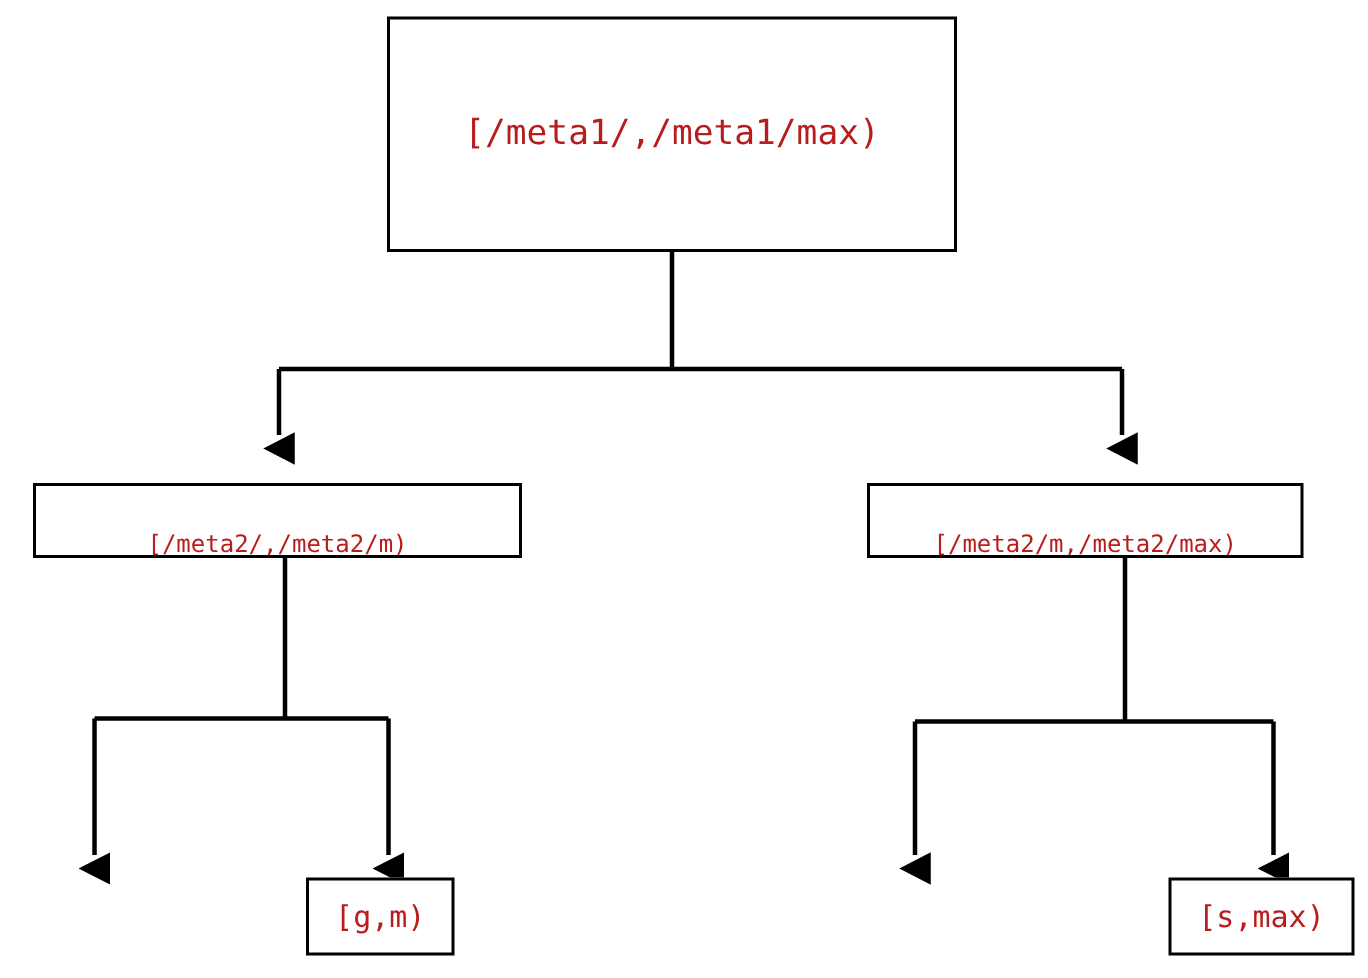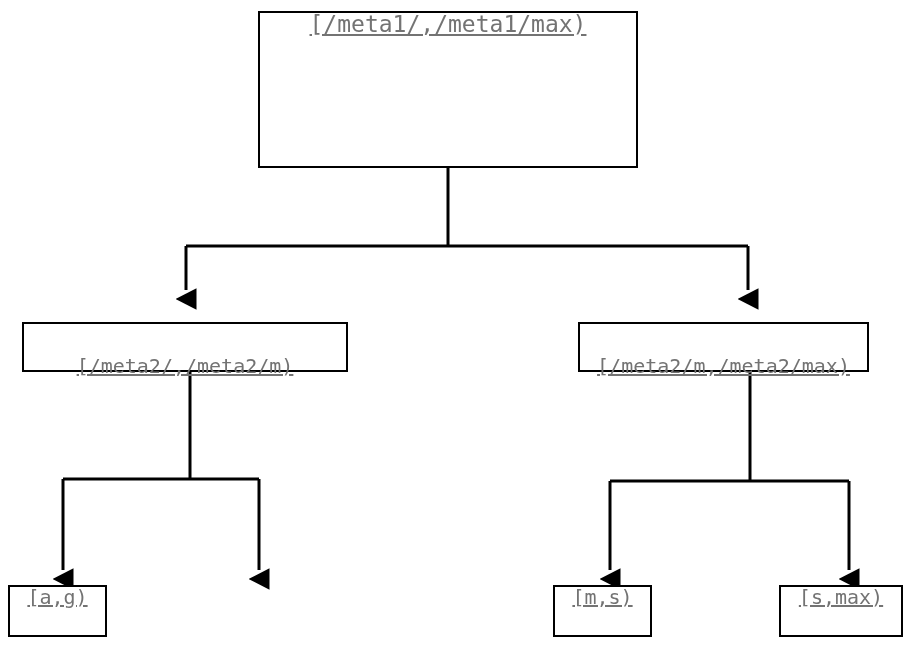--- a/index.html
+++ b/index.html
@@ -15,26 +15,25 @@
     background: #ffffff;
     overflow: hidden;
     font-family: "DejaVu Sans Mono", "Liberation Mono", monospace;
   }
   .node {
     position: absolute;
     box-sizing: border-box;
     background: #ffffff;
     border: 2px solid #000000;
     display: flex;
-    align-items: flex-start;
+    align-items: center;
     justify-content: center;
-    color: #737373;
+    color: #b91c1c;
     white-space: pre;
     letter-spacing: 0px;
-    text-decoration: underline;
   }
   .node-label {
     display: block;
     line-height: 1;
   }
   
   #node-root {
     left: 258px;
     top: 11px;
     width: 380px;
@@ -48,21 +47,21 @@
     width: 326px;
     height: 50px;
   }
   #node-l2-right {
     left: 578px;
     top: 322px;
     width: 291px;
     height: 50px;
   }
   #node-l2-left .node-label,
-  #node-l2-right .node-label { font-size: 20px; margin-top: 32px; }
+  #node-l2-right .node-label { font-size: 16px; margin-top: 32px; }
   
   #node-leaf-ag {
     left: 8px;
     top: 585px;
     width: 99px;
     height: 52px;
   }
   #node-leaf-gm {
     left: 204px;
     top: 585px;
@@ -134,26 +133,23 @@
   </div>
 
   <div class="node" id="node-l2-left">
     <span class="node-label">[/meta2/,/meta2/m)</span>
   </div>
 
   <div class="node" id="node-l2-right">
     <span class="node-label">[/meta2/m,/meta2/max)</span>
   </div>
 
-  <div class="node" id="node-leaf-ag">
-    <span class="node-label">[a,g)</span>
+
+  <div class="node" id="node-leaf-gm">
+    <span class="node-label">[g,m)</span>
   </div>
 
-
-  <div class="node" id="node-leaf-ms">
-    <span class="node-label">[m,s)</span>
-  </div>
 
   <div class="node" id="node-leaf-smax">
     <span class="node-label">[s,max)</span>
   </div>
 
 </div>
 
 </body></html>

